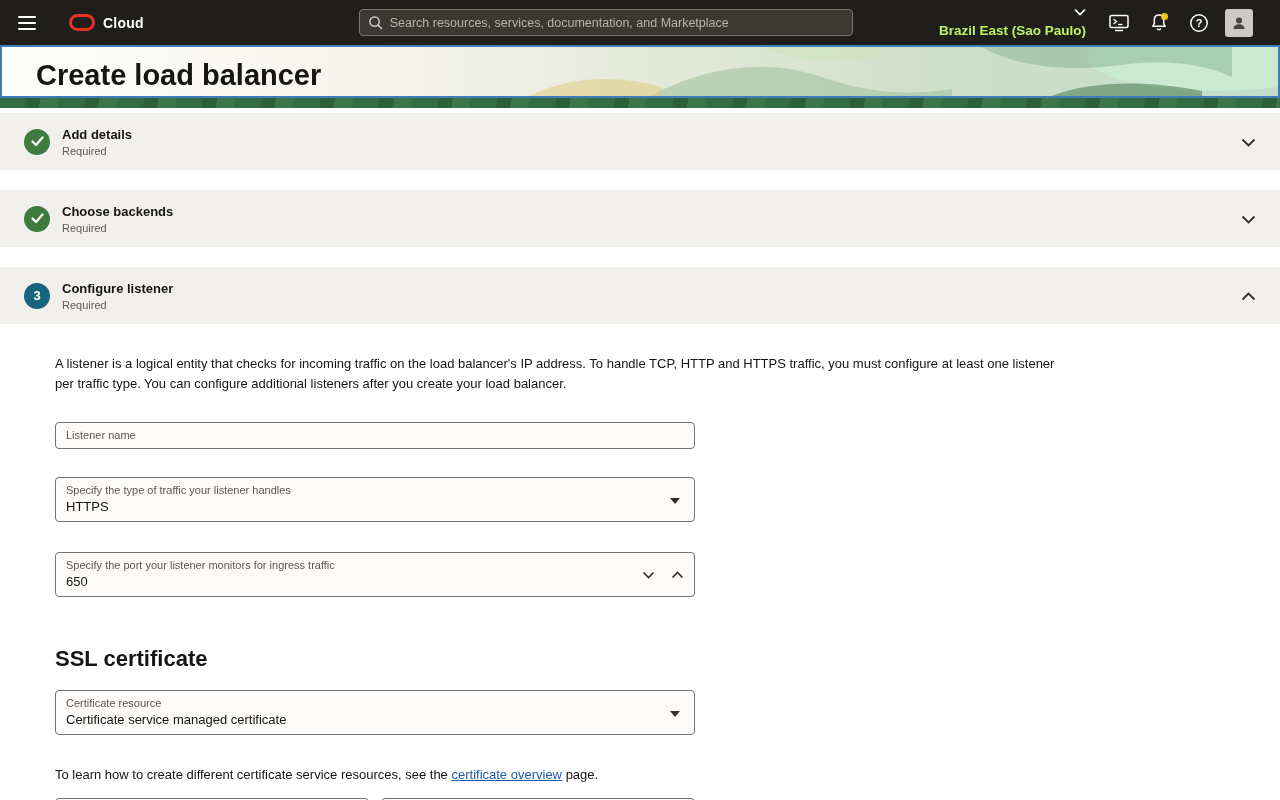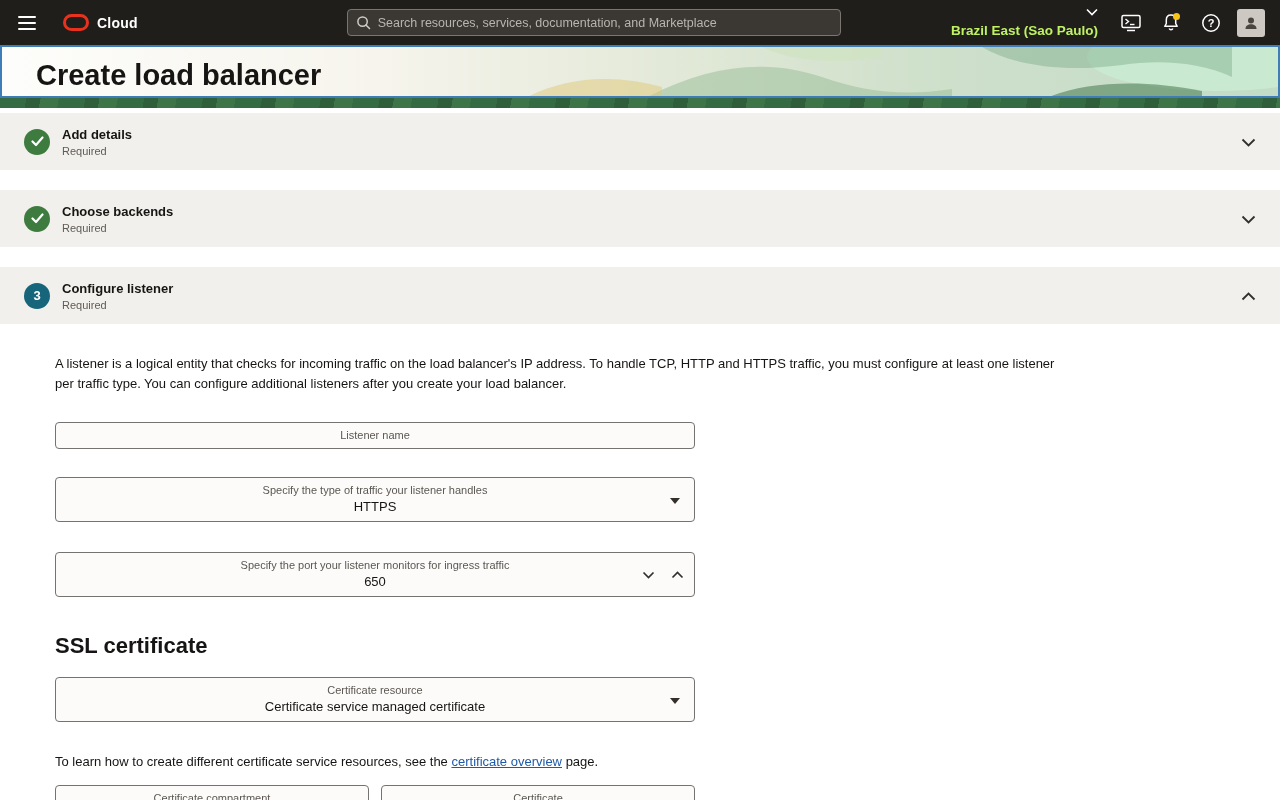--- a/index.html
+++ b/index.html
@@ -1,21 +1,21 @@
 <!DOCTYPE html>
 <html><head>
 <meta charset="utf-8">
 <style>
   * { margin:0; padding:0; box-sizing:border-box; }
   html,body { width:1280px; height:800px; overflow:hidden; background:#fff;
     font-family:"Liberation Sans", sans-serif; color:#161513; }
 
   
   .topbar { height:45px; background:#201e1b; display:flex; align-items:center;
-    padding:0 12px 0 10px; gap:19px; }
+    padding:0 24px 0 10px; gap:25px; }
   .hamburger { width:34px; height:34px; display:flex; flex-direction:column;
     justify-content:center; gap:4px; padding:0 8px; cursor:pointer; }
   .hamburger span { display:block; height:2px; background:#fff; border-radius:1px; }
   .brand { display:flex; align-items:center; gap:8px; }
   .oracle-o { width:26px; height:17px; border:3px solid #e8321e; border-radius:9px; }
   .brand-name { color:#fff; font-size:14px; font-weight:bold; letter-spacing:.2px; }
   .searchwrap { margin-left:190px; width:494px; height:27px; background:#3b3834;
     border:1px solid #7a766f; border-radius:4px; display:flex; align-items:center;
     padding:0 8px; gap:7px; }
   .searchwrap svg { flex:none; }
@@ -54,32 +54,32 @@
   .acc-titles { display:flex; flex-direction:column; gap:3px; }
   .acc-title { font-size:13px; font-weight:bold; color:#161513; }
   .acc-sub { font-size:11px; color:#5f5b57; }
   .acc-chevron { position:absolute; right:24px; top:50%; transform:translateY(-50%); }
 
   
   .acc-body { background:#fff; padding:30px 55px 0 55px; }
   .intro { font-size:13px; line-height:1.55; color:#161513; max-width:1000px; }
 
   .field { width:640px; border:1px solid #757371; border-radius:4px; background:#fcfbfa;
-    padding:6px 10px 7px 10px; position:relative; margin-top:28px; cursor:text;text-align:center; }
+    padding:6px 10px 7px 10px; position:relative; margin-top:28px; cursor:text; }
   .field .flabel { font-size:11px; color:#5b5752; display:block; }
   .field .fvalue { font-size:13px; color:#161513; display:block; margin-top:3px; }
   .field.select { cursor:pointer; }
   .caret { position:absolute; right:14px; top:50%; margin-top:-2px;
     width:0; height:0; border-left:5px solid transparent; border-right:5px solid transparent;
     border-top:6px solid #33302c; }
   .stepper { position:absolute; right:10px; top:0; height:100%; display:flex;
     align-items:center; gap:16px; }
   .stepper .st-btn { cursor:pointer; display:flex; align-items:center; }
 
-  .ssl-heading { font-size:22px; font-weight:bold; margin-top:36px; color:#161513; }
+  .ssl-heading { font-size:22px; font-weight:bold; margin-top:49px; color:#161513; }
   .ssl-heading + .field { margin-top:18px; }
 
   .help-line { font-size:13px; margin-top:32px; }
   .help-line a { color:#1f5aa8; text-decoration:underline; cursor:pointer;margin-top:8px; }
 
   .two-col { display:flex; gap:12px; margin-top:0; }
   .two-col .field { width:314px; }
 </style>
 </head>
 <body>

